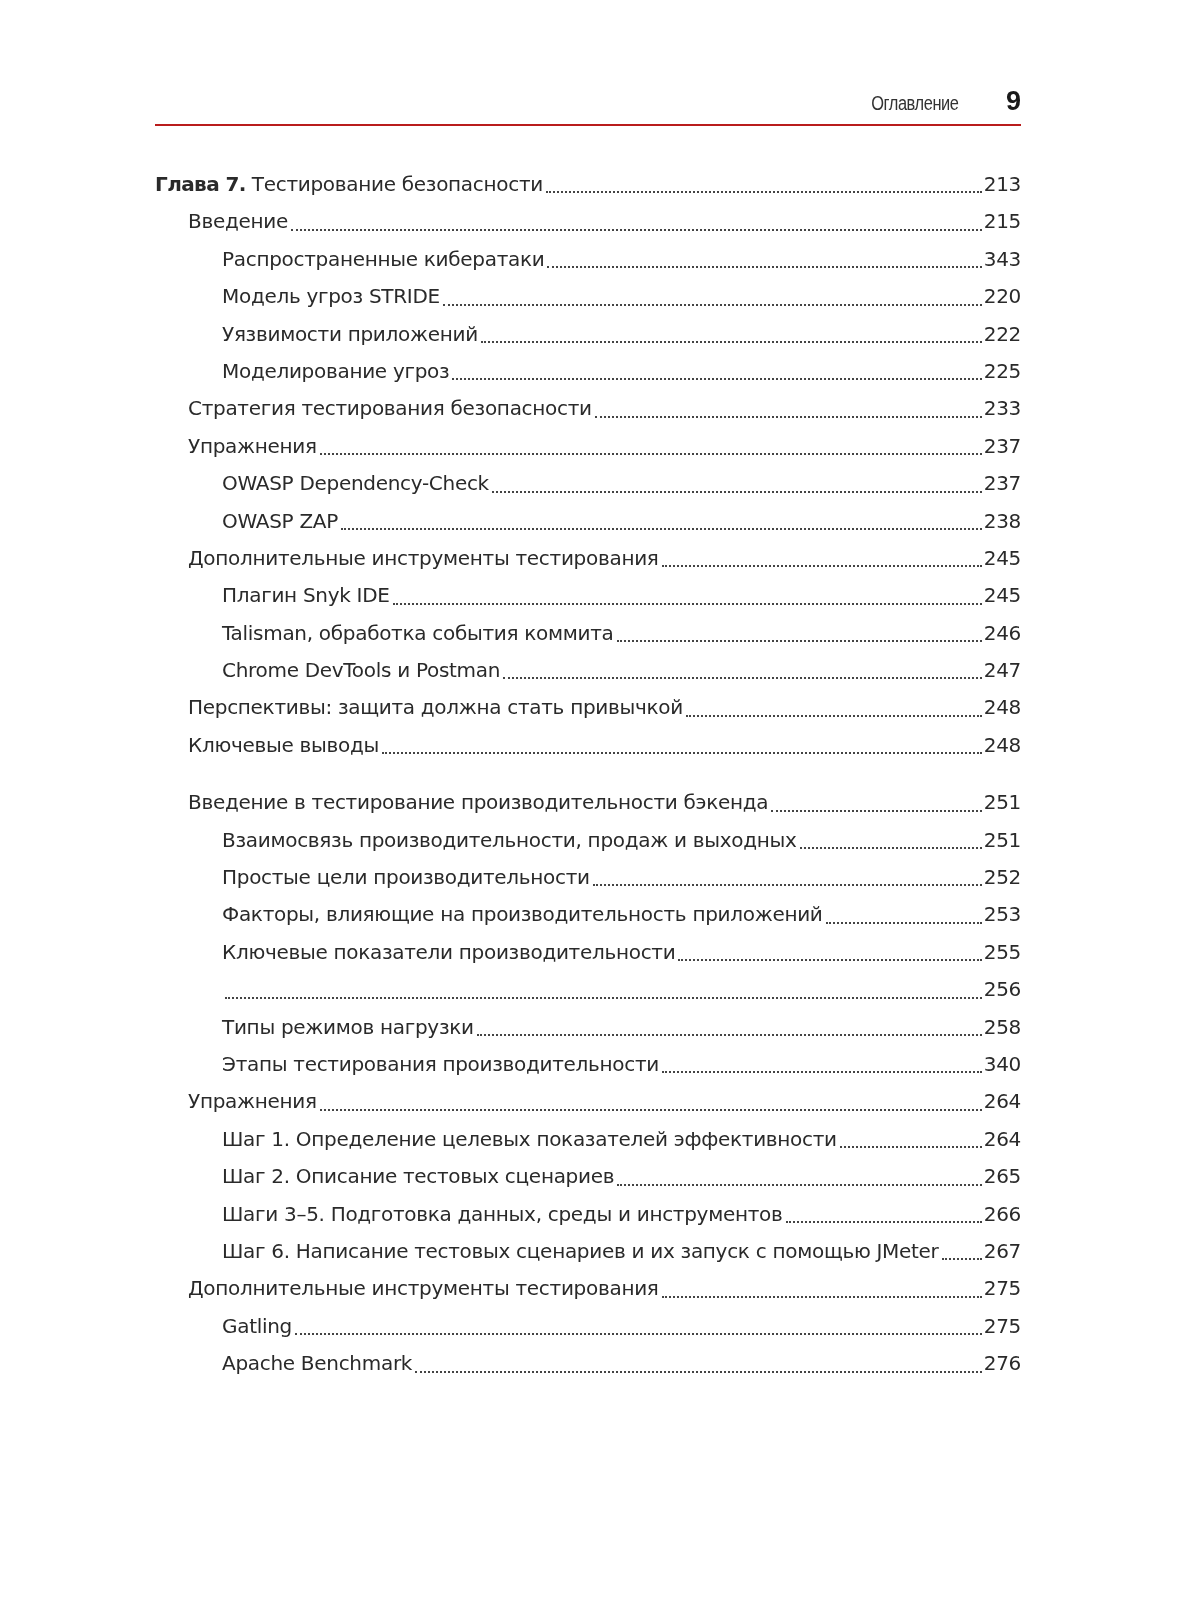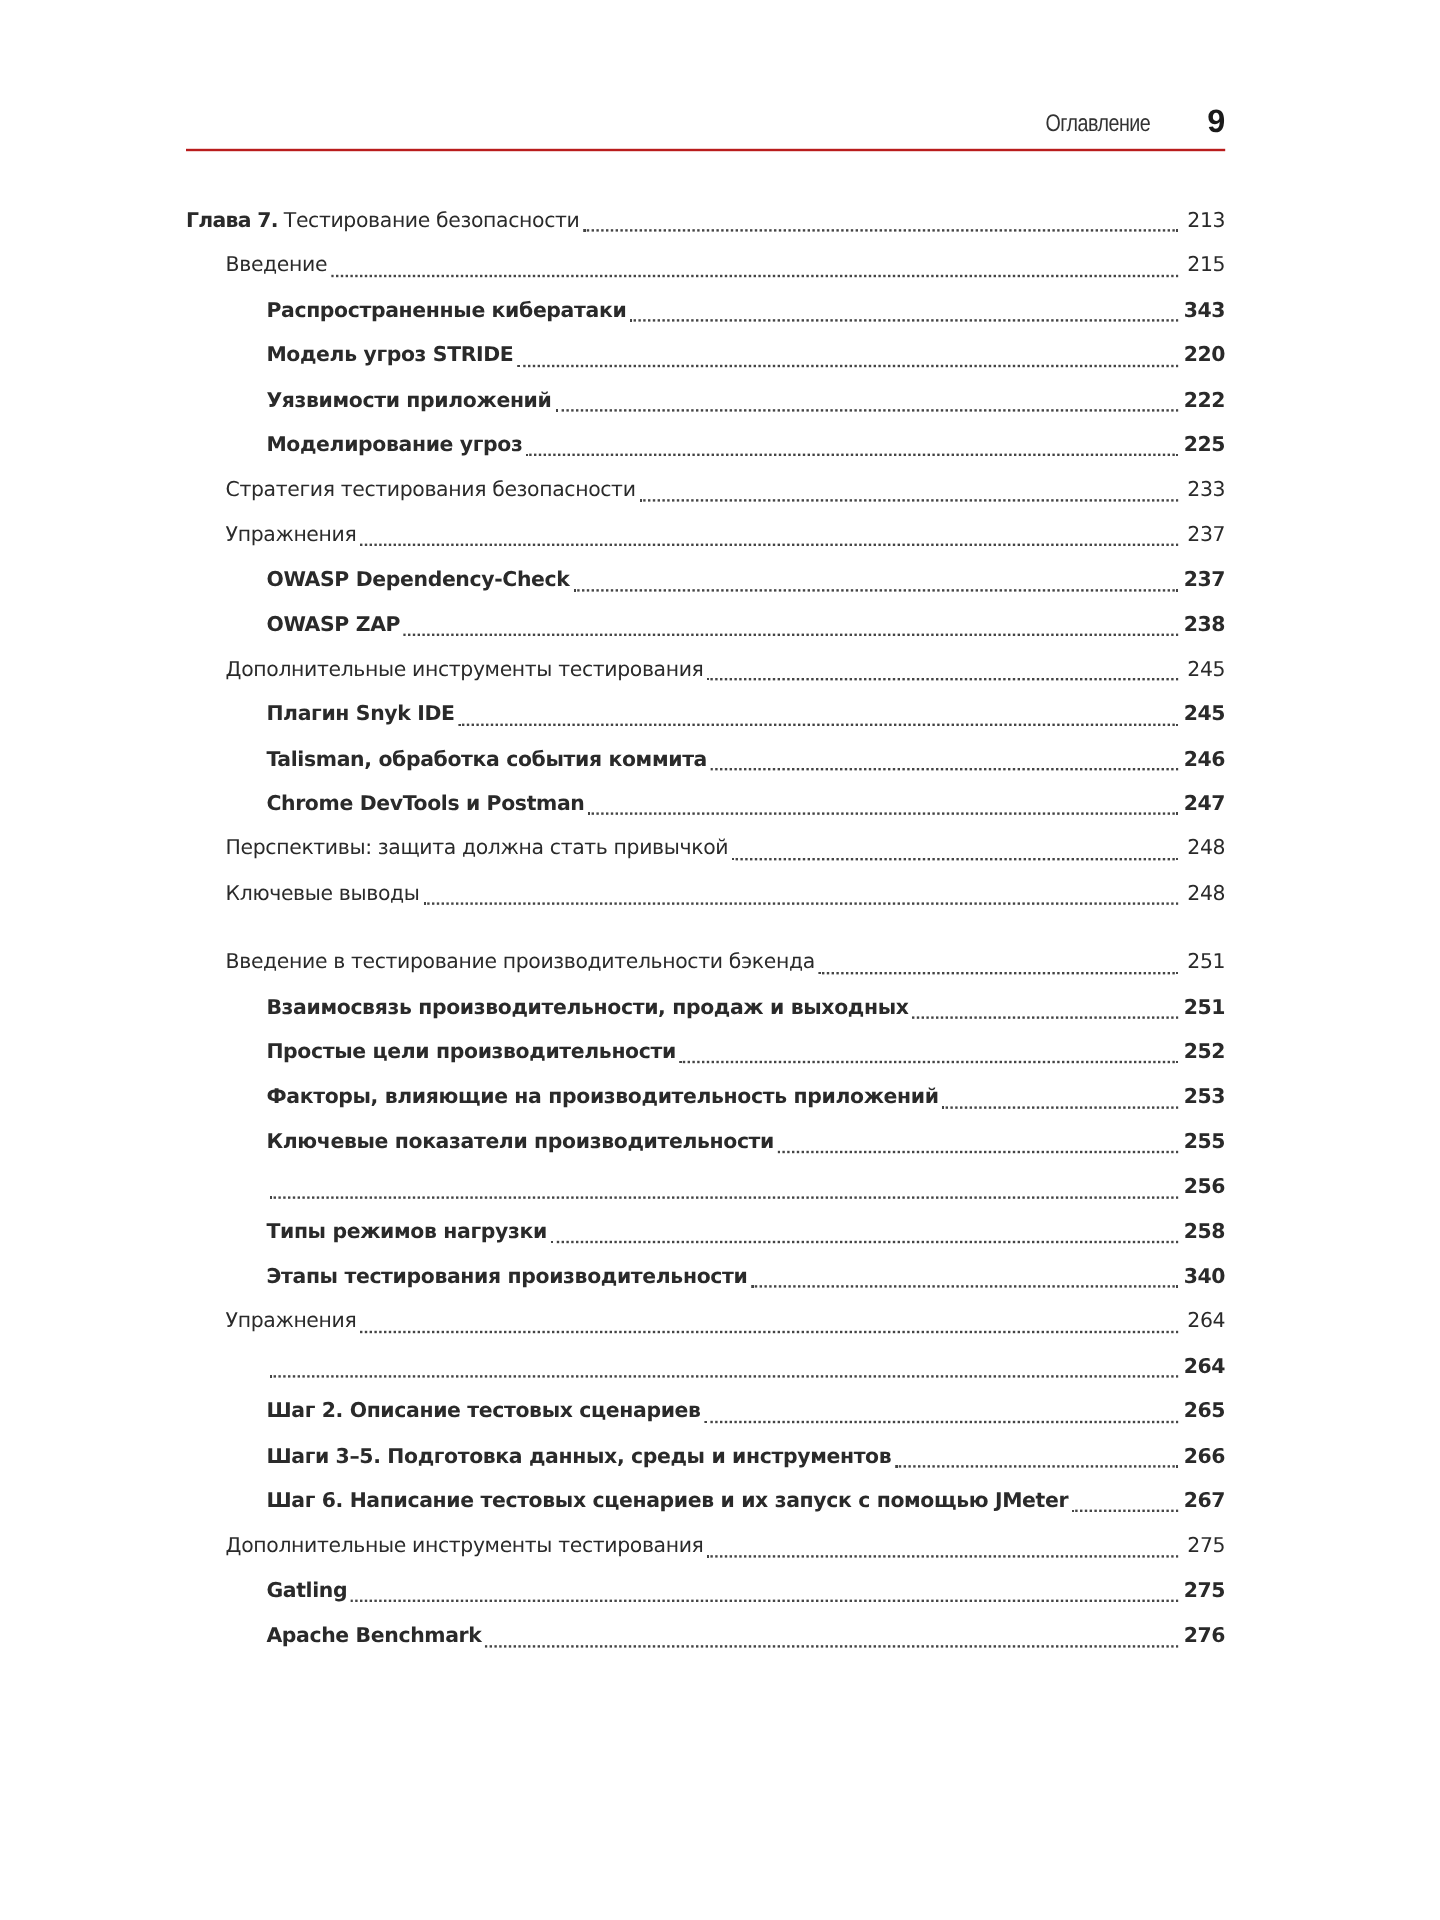--- a/index.html
+++ b/index.html
@@ -50,27 +50,27 @@
     width: 866px;
   }
   .chapter {
     margin-bottom: 20px;
   }
   .entry {
     display: flex;
     align-items: center;
     height: 37.4px;
     line-height: 37.4px;
-    font-size: 17px;
+    font-size: 20px;
     white-space: nowrap;
     letter-spacing: -0.3px;
   }
   .entry.lvl0 { padding-left: 0; }
   .entry.lvl1 { padding-left: 33px; }
-  .entry.lvl2 { padding-left: 67px; font-weight: bold; }
+  .entry.lvl2 { padding-left: 67px; }
   .entry .title {
     flex: 0 0 auto;
   }
   .entry .title b {
     font-weight: bold;
     letter-spacing: -0.6px;
   }
   .entry .leader {
     flex: 1 1 auto;
     overflow: hidden;
@@ -226,20 +226,21 @@
           <span class="title">Этапы тестирования производительности</span>
           <span class="leader"></span>
           <span class="page">340</span>
         </div>
         <div class="entry lvl1">
           <span class="title">Упражнения</span>
           <span class="leader"></span>
           <span class="page">264</span>
         </div>
         <div class="entry lvl2">
+          <span class="title">Шаг 1. Определение целевых показателей эффективности</span>
           <span class="leader"></span>
           <span class="page">264</span>
         </div>
         <div class="entry lvl2">
           <span class="title">Шаг 2. Описание тестовых сценариев</span>
           <span class="leader"></span>
           <span class="page">265</span>
         </div>
         <div class="entry lvl2">
           <span class="title">Шаги 3–5. Подготовка данных, среды и инструментов</span>

